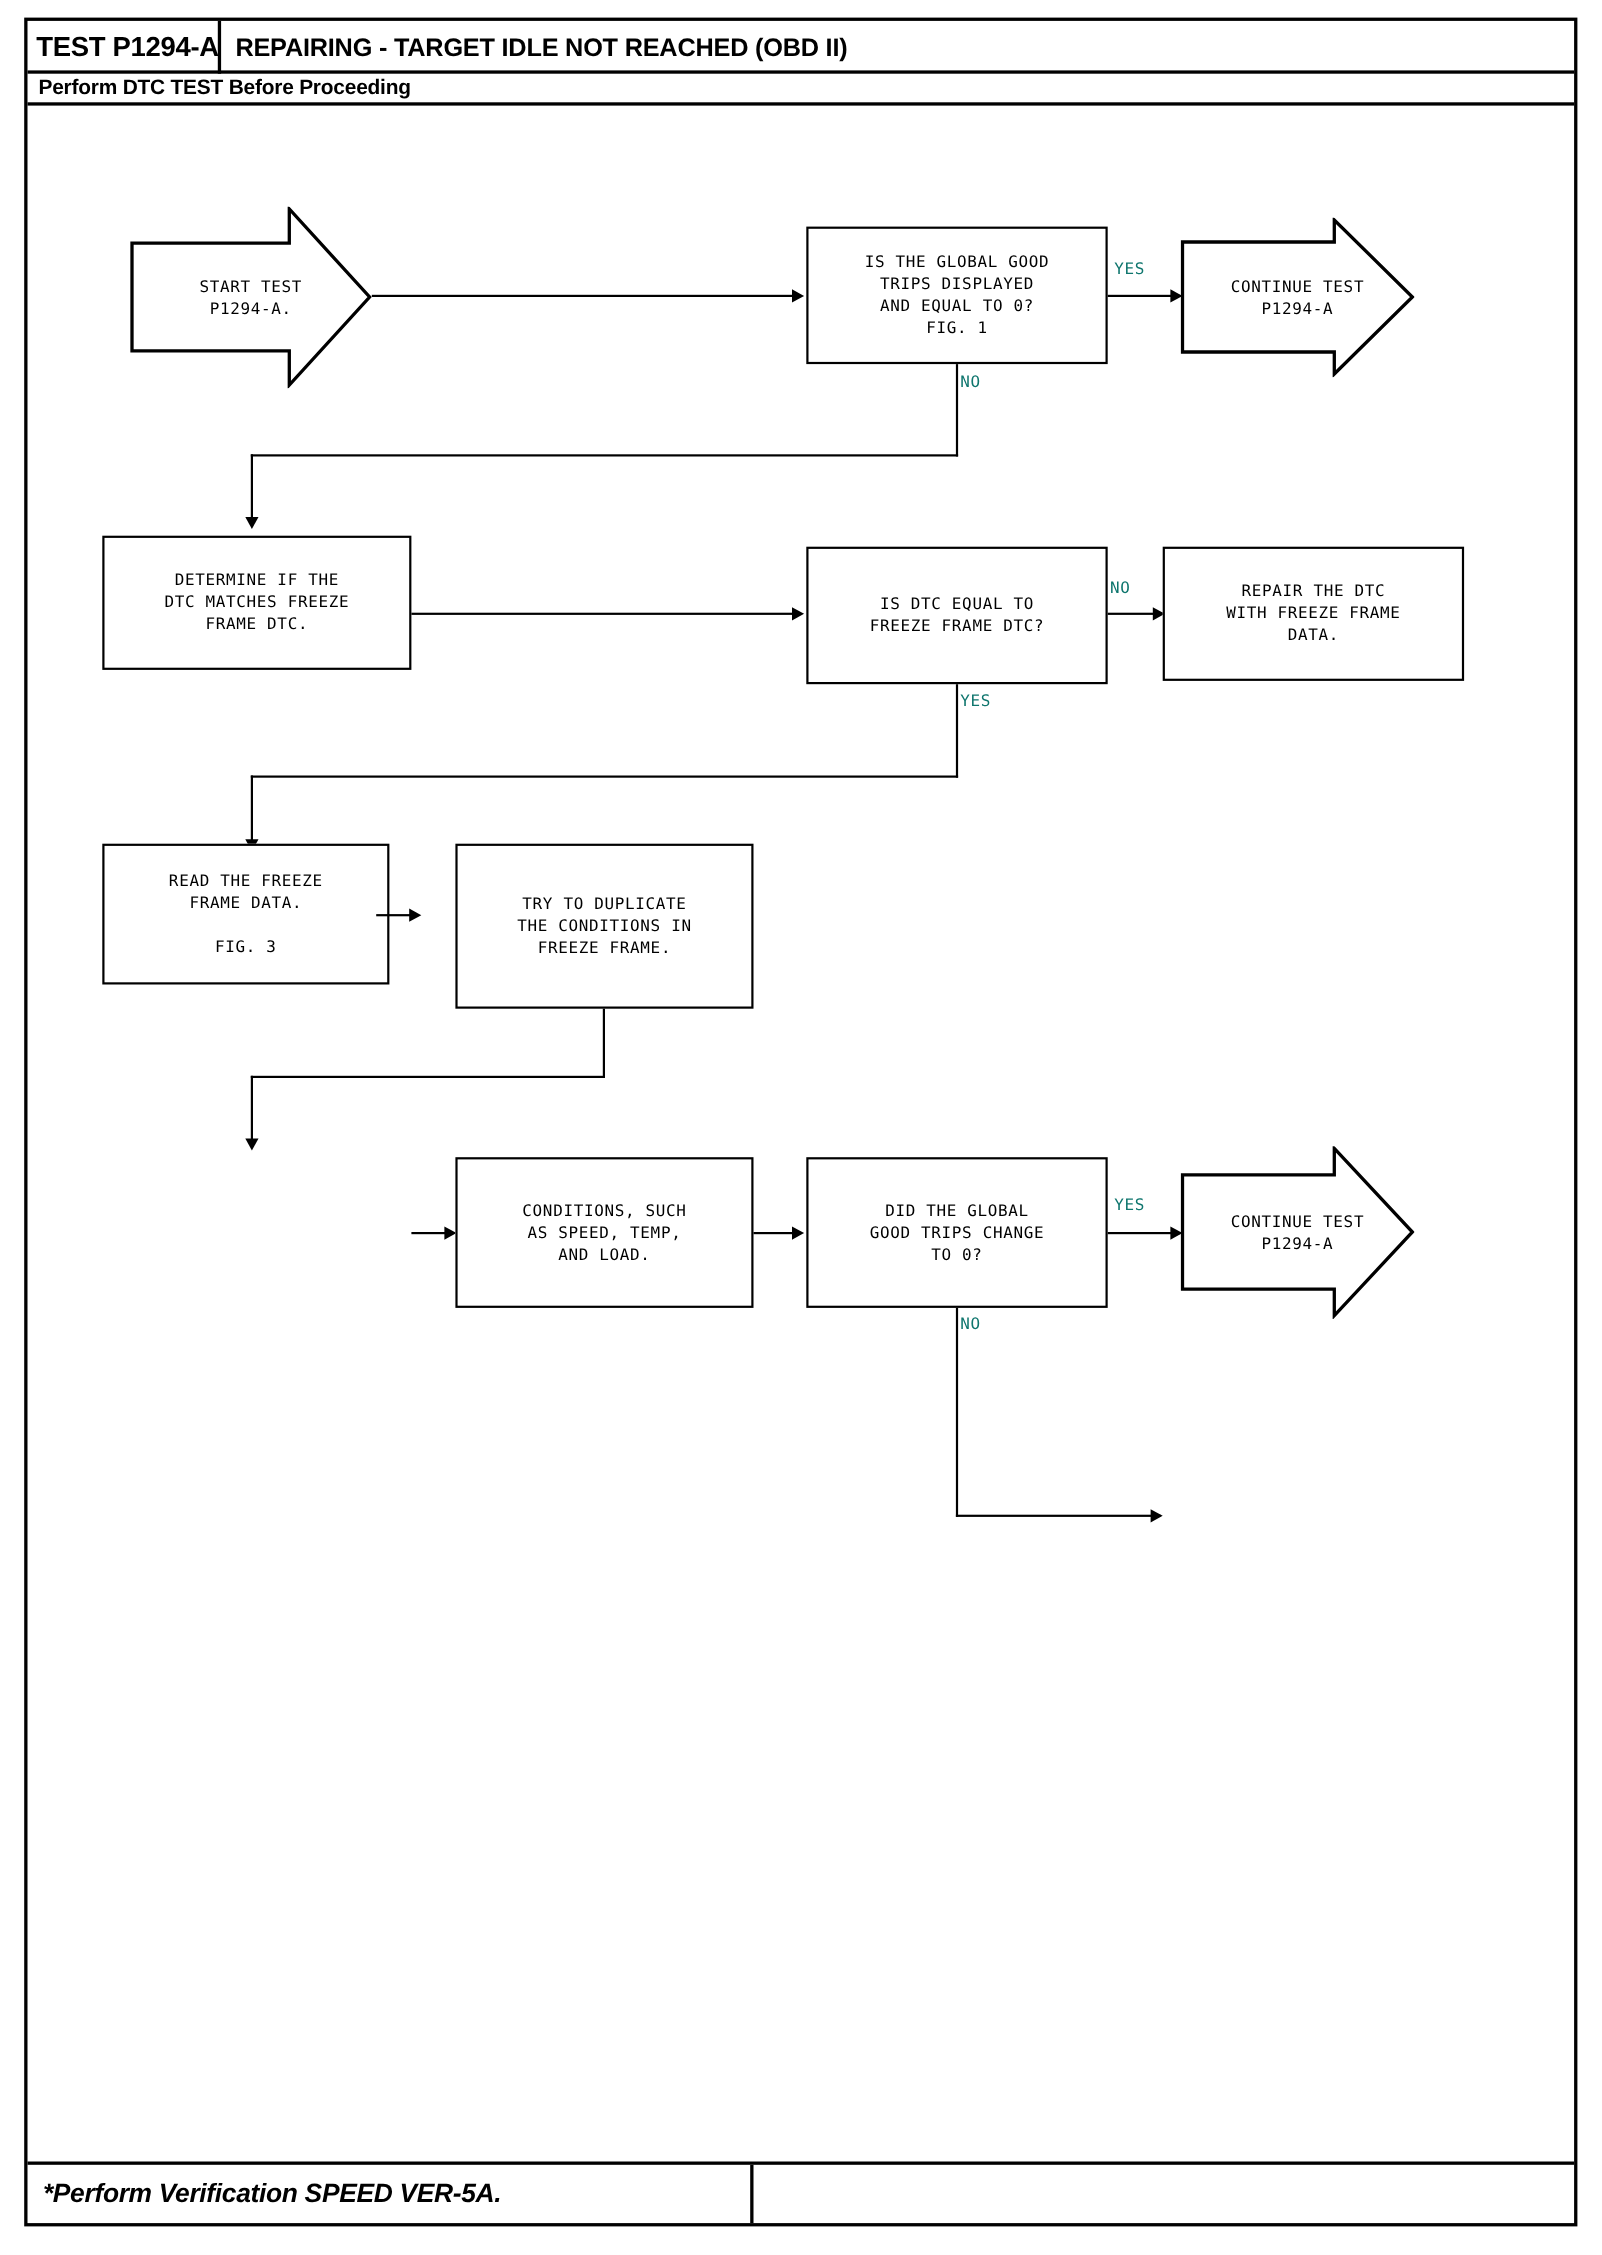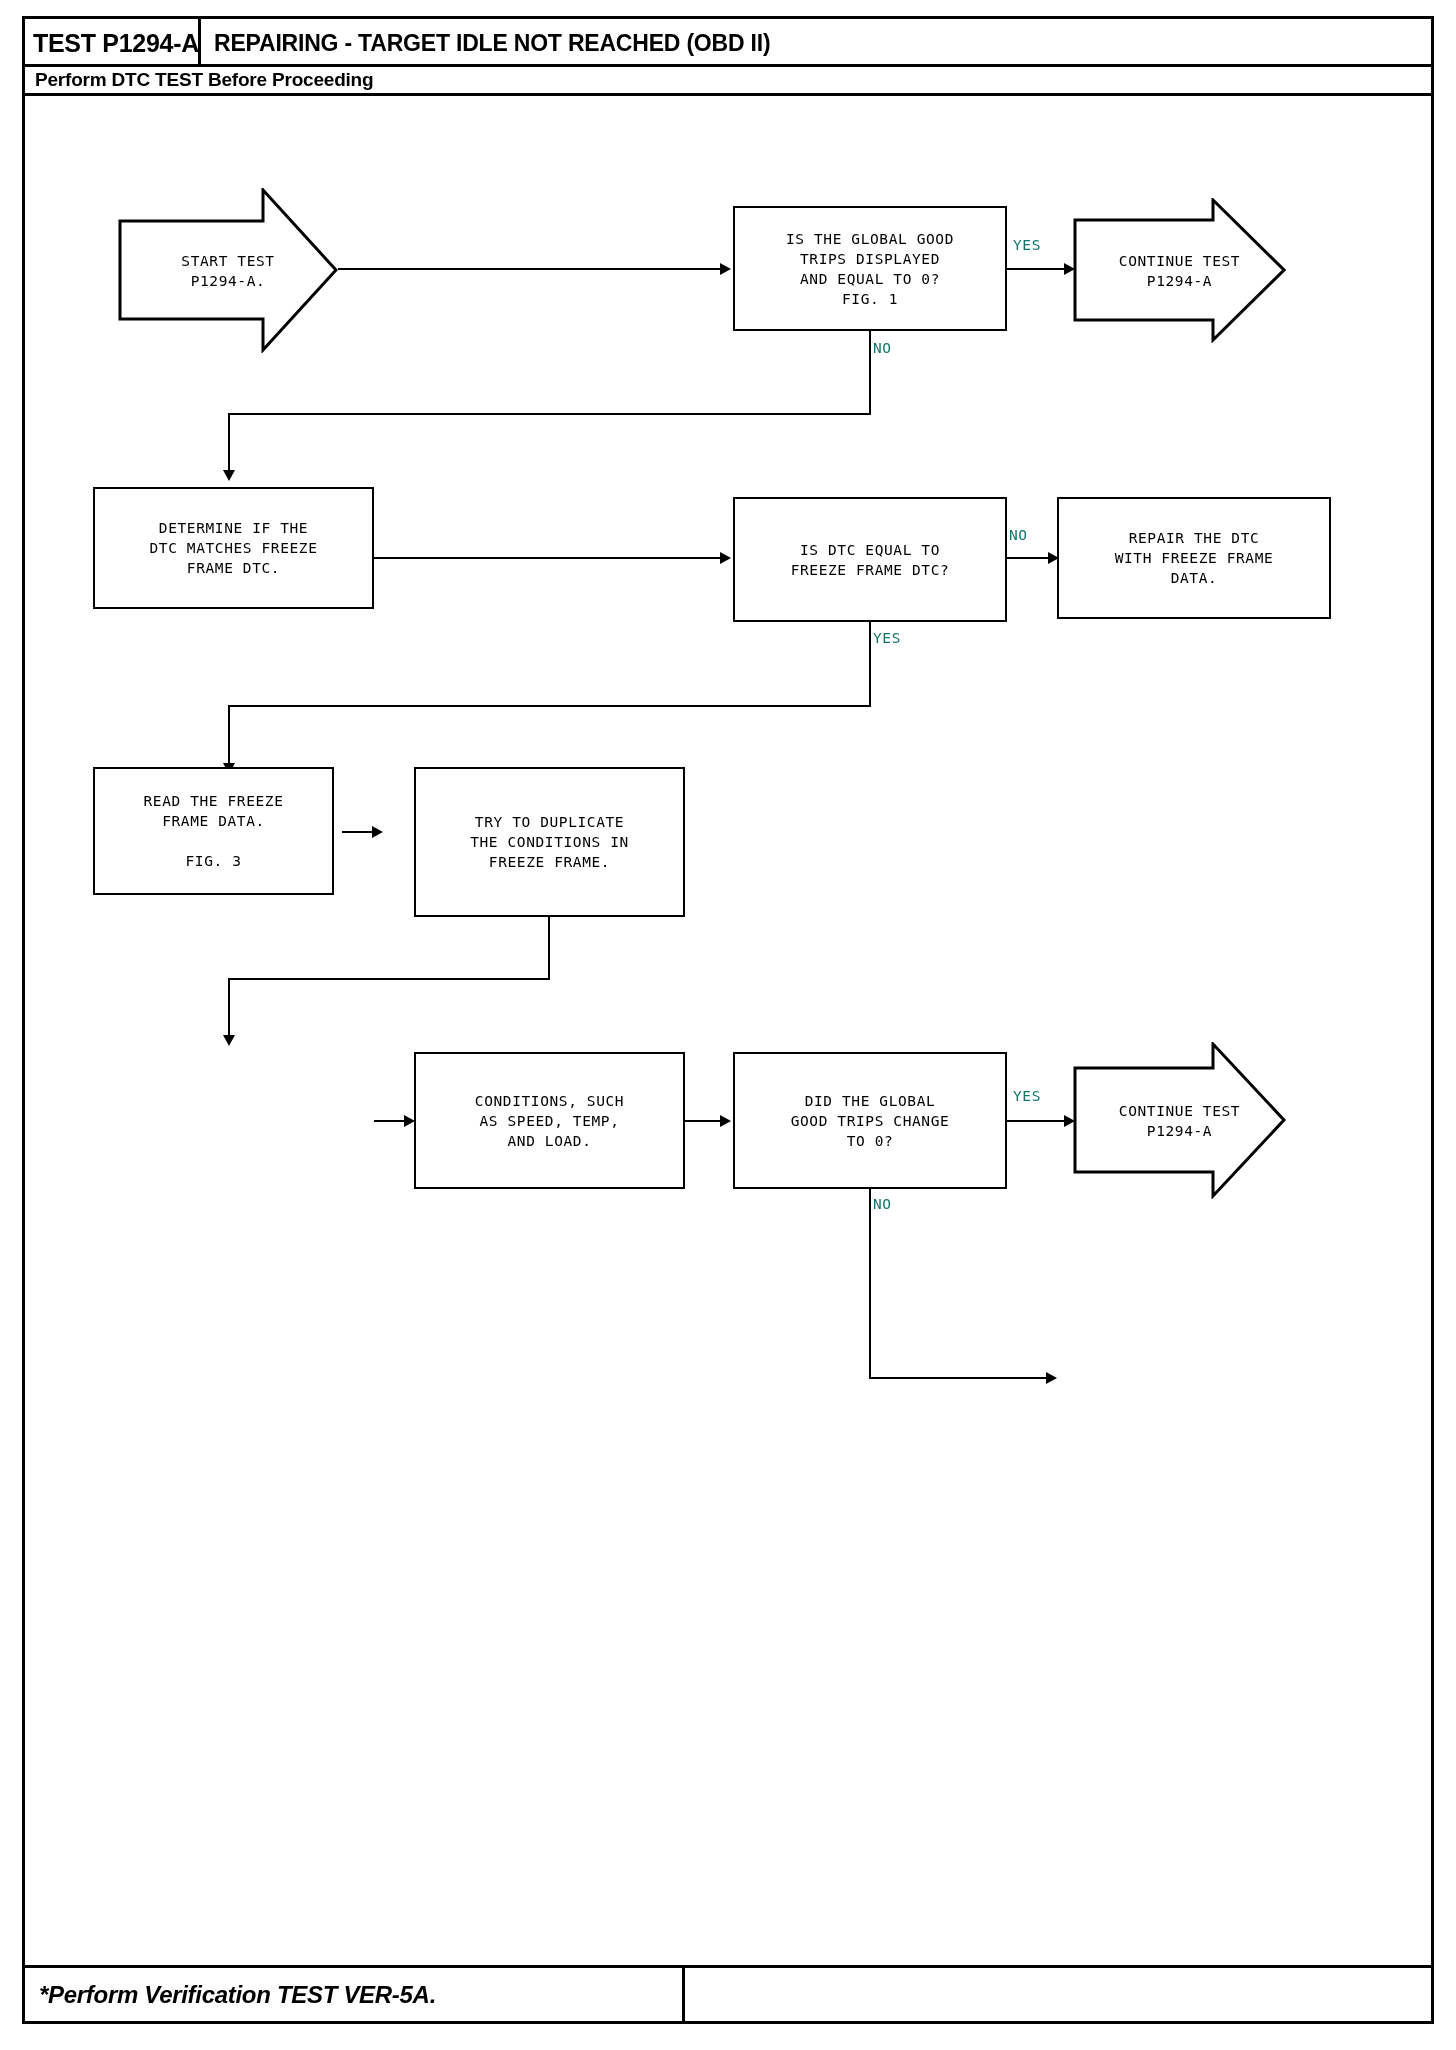--- a/index.html
+++ b/index.html
@@ -288,21 +288,21 @@
 WITH FREEZE FRAME
 DATA.</span>
   </div>
 
   <div class="edge-label" style="left:872px; top:630px;">YES</div>
   <div class="conn conn-v" style="left:869px; top:622px; height:85px;"></div>
   <div class="conn conn-h" style="left:228px; top:705px; width:643px;"></div>
   <div class="conn conn-v" style="left:228px; top:705px; height:63px;"></div>
   <div class="arrowhead down" style="left:223px; top:763px;"></div>
 
-  <div class="node node-rect" style="left:93px; top:767px; width:241px; height:128px;">
+  <div class="node node-rect" style="left:93px; top:767px; width:261px; height:128px;">
     <span class="node-text">READ THE FREEZE
 FRAME DATA.
 
 FIG. 3</span>
   </div>
 
   <div class="conn conn-h" style="left:342px; top:831px; width:38px;"></div>
   <div class="arrowhead right" style="left:372px; top:826px;"></div>
 
   <div class="node node-rect" style="left:414px; top:767px; width:271px; height:150px;">
@@ -348,16 +348,16 @@
   </div>
 
   <div class="edge-label" style="left:872px; top:1196px;">NO</div>
   <div class="conn conn-v" style="left:869px; top:1189px; height:190px;"></div>
   <div class="conn conn-h" style="left:869px; top:1377px; width:186px;"></div>
   <div class="arrowhead right" style="left:1046px; top:1372px;"></div>
 
 
   <div class="footer-band"></div>
   <div class="footer-left">
-    <span class="footer-text">*Perform Verification TEST VER-5A.</span>
+    <span class="footer-text">*Perform Verification SPEED VER-5A.</span>
   </div>
 
 </div>
 
 </body></html>

